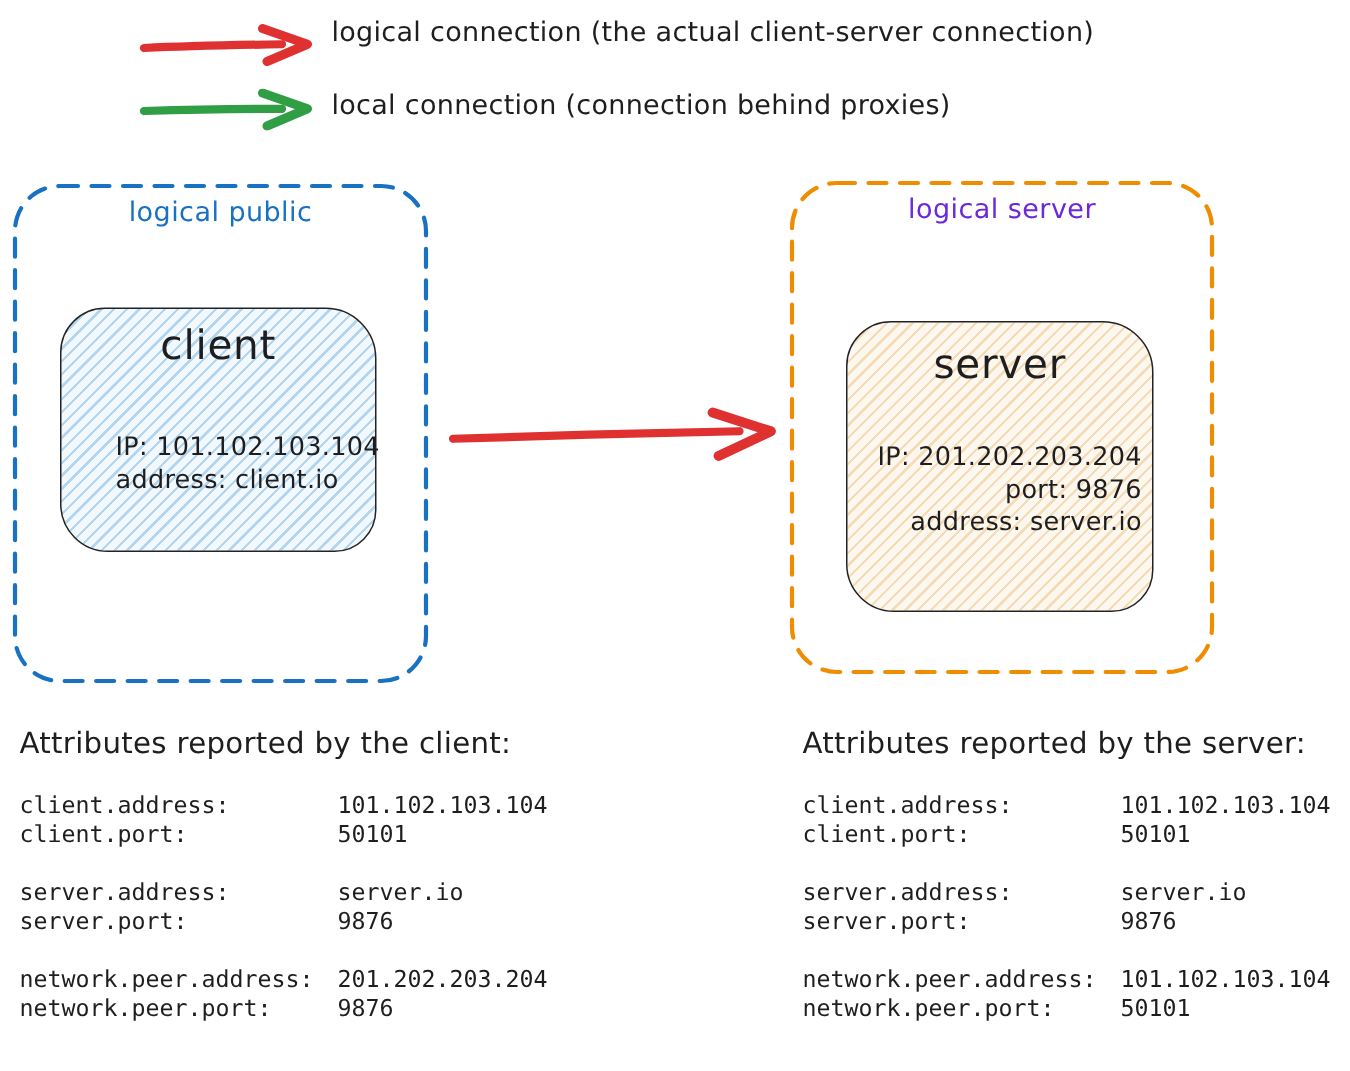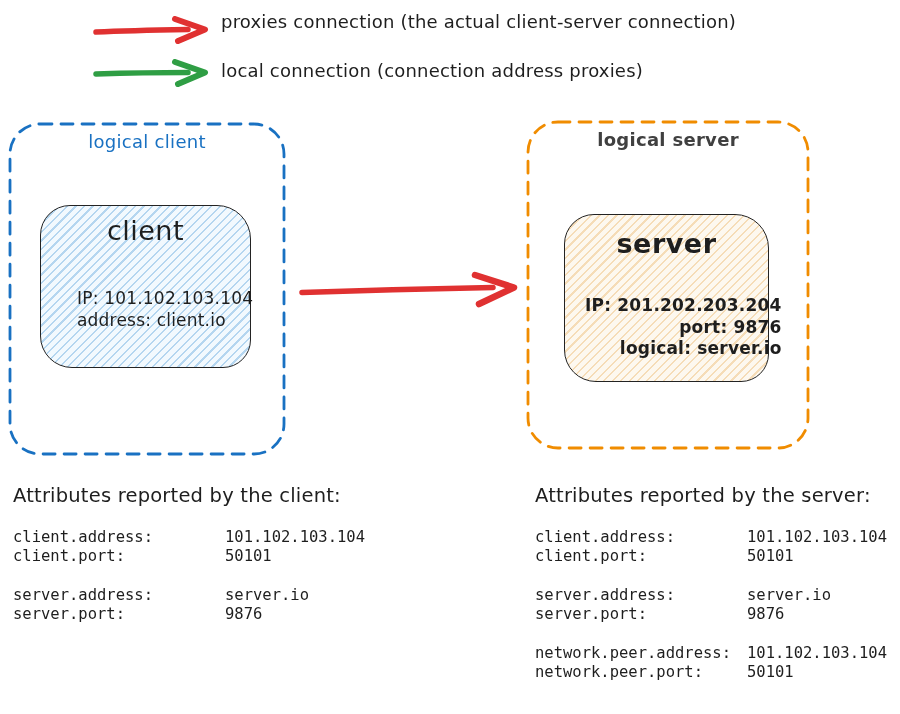--- a/index.html
+++ b/index.html
@@ -35,42 +35,41 @@
   .group-border.client { left: 8px;  top: 122px; }
   .group-border.server { left: 526px; top: 120px; }
   .group-label {
     position: absolute;
     font-size: 18px;
     letter-spacing: 0.3px;
     text-align: center;
     white-space: nowrap;
   }
   .group-label.client { left: 10px;  top: 131px; width: 274px; color: #1971c2; }
-  .group-label.server { left: 528px; top: 129px; width: 280px; color: #404040; font-weight: bold; }
+  .group-label.server { left: 528px; top: 129px; width: 280px; color: #6d28d9; }
 
   
   .node {
     position: absolute;
     border: 1.7px solid #232323;
     border-radius: 30px 34px 28px 32px;
   }
   .node.client {
     left: 40px; top: 205px; width: 211px; height: 163px;
     background-color: #f2f9fe;
     background-image: repeating-linear-gradient(135deg,
       rgba(130,185,228,0.55) 0px, rgba(130,185,228,0.55) 1.6px,
       transparent 1.6px, transparent 6px);
   }
   .node.server {
-    left: 564px; top: 214px; width: 205px; height: 168px;
+    left: 564px; top: 214px; width: 205px; height: 194px;
     background-color: #fdf8ef;
     background-image: repeating-linear-gradient(135deg,
       rgba(238,193,128,0.5) 0px, rgba(238,193,128,0.5) 1.6px,
       transparent 1.6px, transparent 6px);
-    font-weight: bold;
   }
   .node-title {
     position: absolute;
     width: 100%;
     text-align: center;
     font-size: 27px;
     letter-spacing: 0.5px;
   }
   .node.client .node-title { top: 9px; }
   .node.server .node-title { top: 13px; }
@@ -110,53 +109,53 @@
 </head>
 <body>
 
 <div id="canvas">
 
   <div>
     <svg class="legend-arrow public" width="118" height="28" viewBox="0 0 118 28">
       <path d="M3 16 C 35 14.5, 65 14, 95 13.5" stroke="#e03131" stroke-width="5.5" fill="none" stroke-linecap="round"></path>
       <path d="M82 3 L 112 13.5 L 85 25" stroke="#e03131" stroke-width="6" fill="none" stroke-linecap="round" stroke-linejoin="round"></path>
     </svg>
-    <div class="legend-label public">proxies connection (the actual client-server connection)</div>
+    <div class="legend-label public">logical connection (the actual client-server connection)</div>
 
     <svg class="legend-arrow local" width="118" height="28" viewBox="0 0 118 28">
       <path d="M3 15 C 35 14, 65 13.5, 95 13.5" stroke="#2f9e44" stroke-width="5.5" fill="none" stroke-linecap="round"></path>
       <path d="M82 3 L 112 13.5 L 85 25" stroke="#2f9e44" stroke-width="6" fill="none" stroke-linecap="round" stroke-linejoin="round"></path>
     </svg>
-    <div class="legend-label local">local connection (connection address proxies)</div>
+    <div class="legend-label local">local connection (connection behind proxies)</div>
   </div>
 
   <svg class="group-border client" width="278" height="334" viewBox="0 0 278 334">
     <rect x="2" y="2" width="274" height="330" rx="30" fill="none" stroke="#1971c2" stroke-width="2.8" stroke-dasharray="12 9" stroke-linecap="round"></rect>
   </svg>
-  <div class="group-label client">logical client</div>
+  <div class="group-label client">logical public</div>
 
   <div class="node client">
     <div class="node-title">client</div>
     <div class="node-lines">
       <div>IP: 101.102.103.104</div>
       <div>address: client.io</div>
     </div>
   </div>
 
   <svg class="group-border server" width="284" height="330" viewBox="0 0 284 330">
     <rect x="2" y="2" width="280" height="326" rx="30" fill="none" stroke="#f08c00" stroke-width="2.8" stroke-dasharray="12 9" stroke-linecap="round"></rect>
   </svg>
   <div class="group-label server">logical server</div>
 
   <div class="node server">
     <div class="node-title">server</div>
     <div class="node-lines">
       <div>IP: 201.202.203.204</div>
       <div>port: 9876</div>
-      <div>logical: server.io</div>
+      <div>address: server.io</div>
     </div>
   </div>
 
   <svg class="main-arrow" width="230" height="40" viewBox="0 0 230 40">
     <path d="M9 22.5 C 70 20.5, 140 18.5, 200 17.5" stroke="#e03131" stroke-width="5.5" fill="none" stroke-linecap="round"></path>
     <path d="M182 5 L 221 17.5 L 186 34" stroke="#e03131" stroke-width="6.5" fill="none" stroke-linecap="round" stroke-linejoin="round"></path>
   </svg>
 
   <div class="attrs client">
     <div class="attrs-heading">Attributes reported by the client:</div>
@@ -169,20 +168,28 @@
       </div>
     </div>
     <div class="attr-group">
       <div class="attr-row">
         <span class="attr-key">server.address:</span><span class="attr-value">server.io</span>
       </div>
       <div class="attr-row">
         <span class="attr-key">server.port:</span><span class="attr-value">9876</span>
       </div>
     </div>
+    <div class="attr-group">
+      <div class="attr-row">
+        <span class="attr-key">network.peer.address:</span><span class="attr-value">201.202.203.204</span>
+      </div>
+      <div class="attr-row">
+        <span class="attr-key">network.peer.port:</span><span class="attr-value">9876</span>
+      </div>
+    </div>
   </div>
 
   <div class="attrs server">
     <div class="attrs-heading">Attributes reported by the server:</div>
     <div class="attr-group">
       <div class="attr-row">
         <span class="attr-key">client.address:</span><span class="attr-value">101.102.103.104</span>
       </div>
       <div class="attr-row">
         <span class="attr-key">client.port:</span><span class="attr-value">50101</span>

